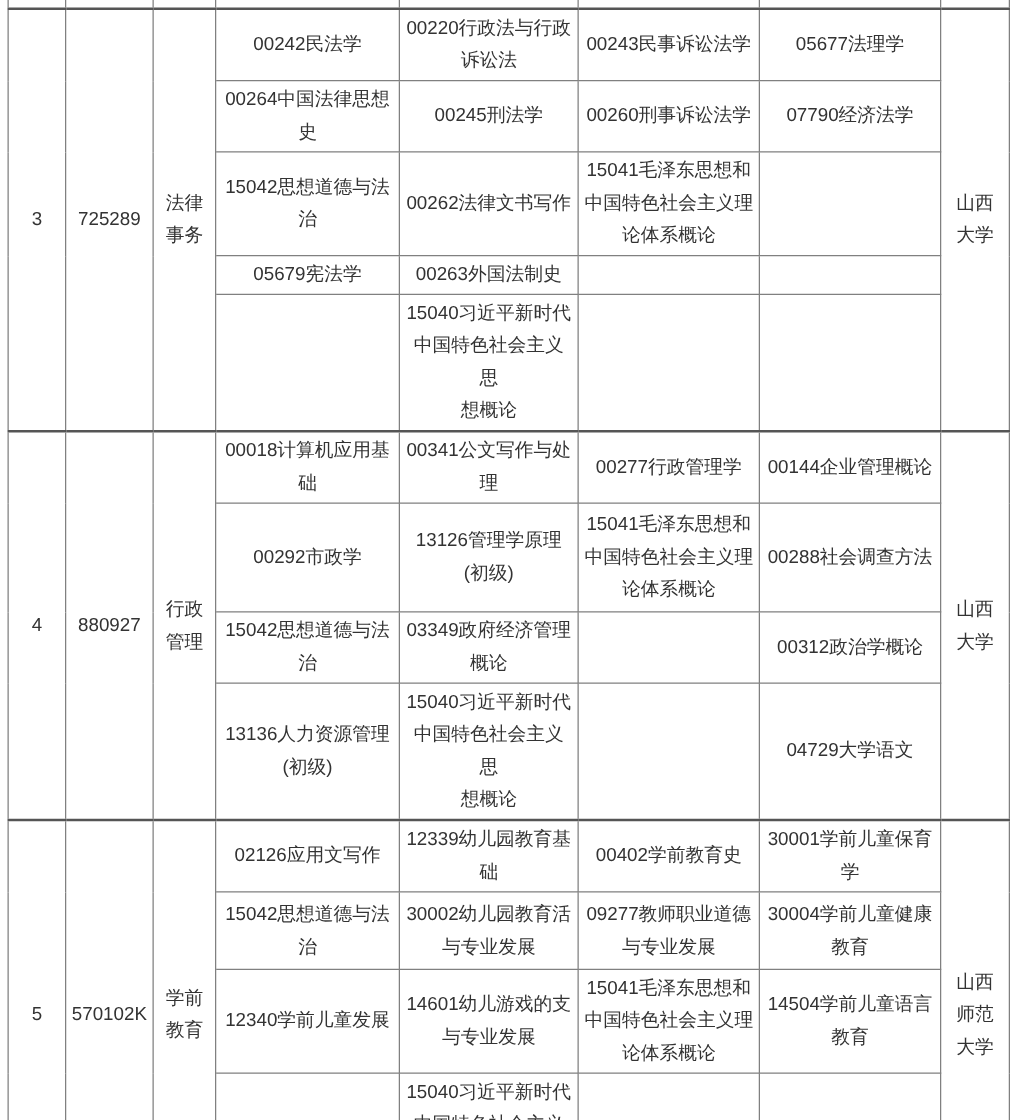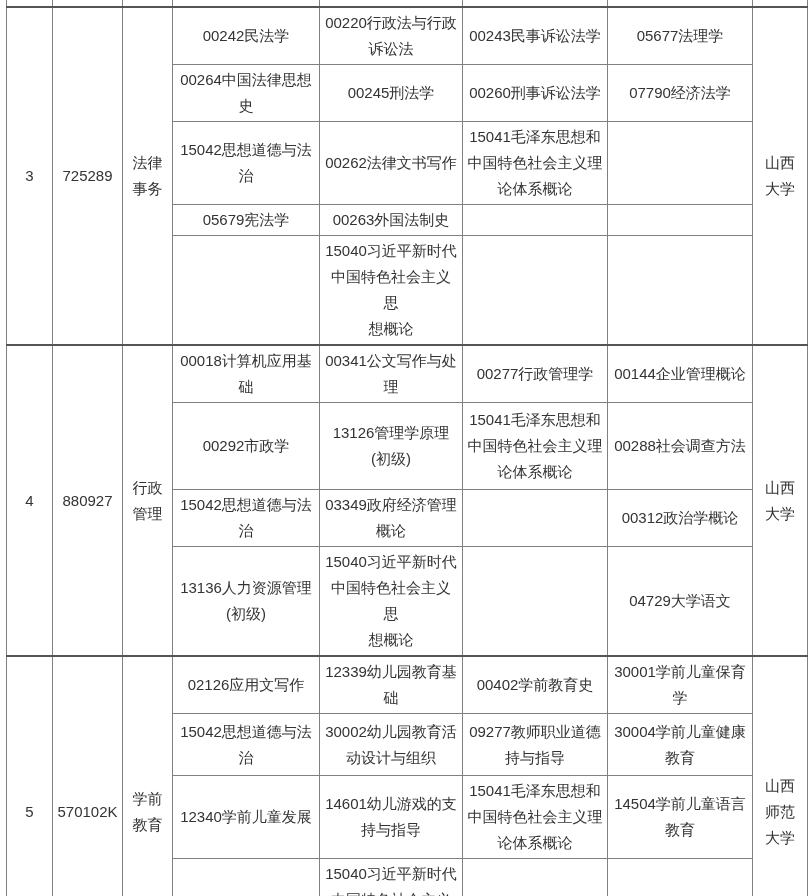--- a/index.html
+++ b/index.html
@@ -161,30 +161,30 @@
       <td>30001学前儿童保育
 学</td>
       <td rowspan="4">山西
 师范
 大学</td>
     </tr>
     <tr style="height:62px">
       <td>15042思想道德与法
 治</td>
       <td>30002幼儿园教育活
-动设计与组织</td>
+与专业发展</td>
       <td>09277教师职业道德
-持与指导</td>
+与专业发展</td>
       <td>30004学前儿童健康
 教育</td>
     </tr>
     <tr style="height:83px">
       <td>12340学前儿童发展</td>
       <td>14601幼儿游戏的支
-持与指导</td>
+与专业发展</td>
       <td>15041毛泽东思想和
 中国特色社会主义理
 论体系概论</td>
       <td>14504学前儿童语言
 教育</td>
     </tr>
     <tr style="height:86px">
       <td></td>
       <td>15040习近平新时代
 中国特色社会主义思

